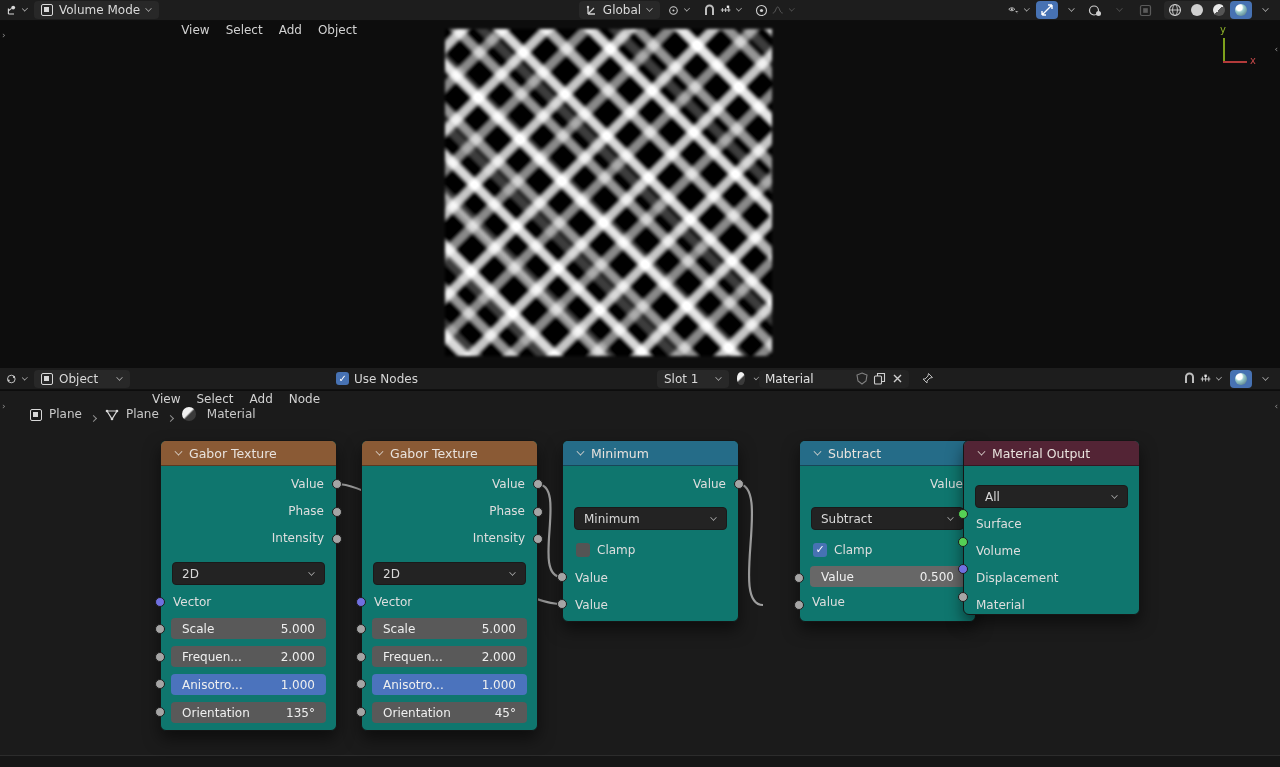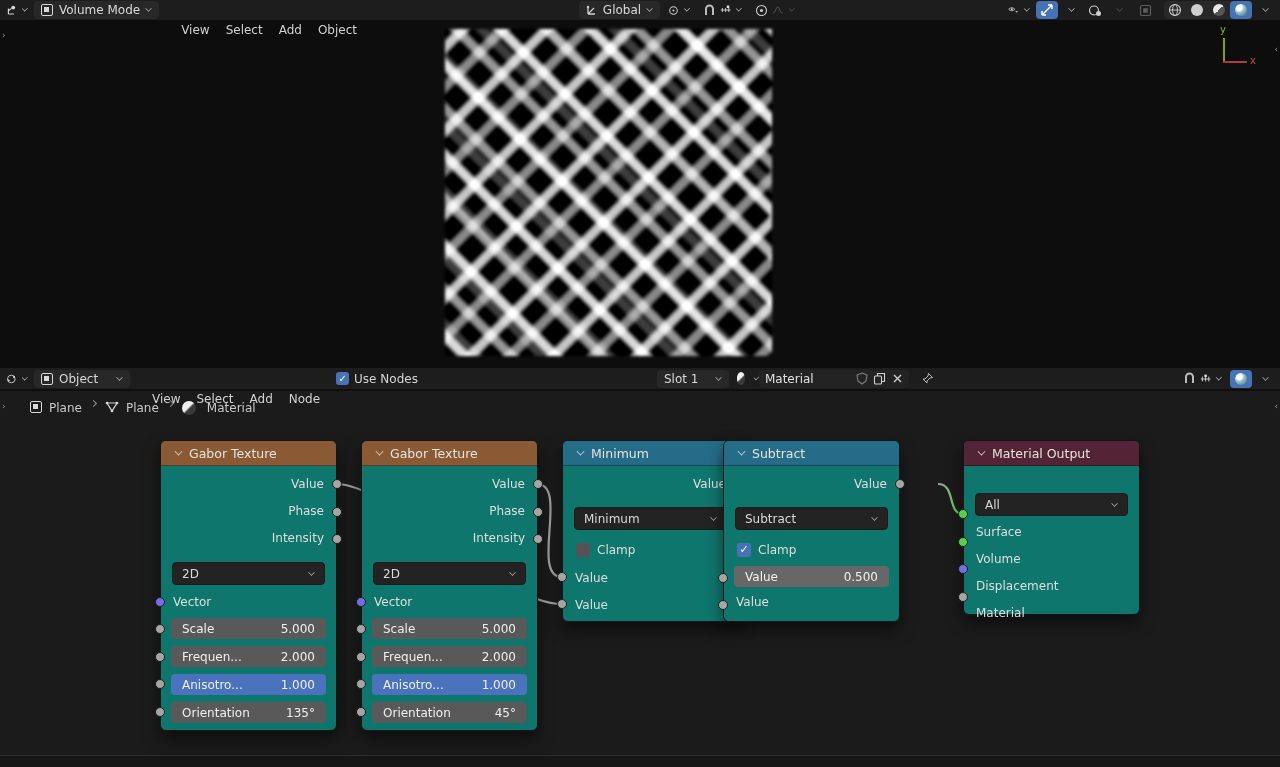--- a/index.html
+++ b/index.html
@@ -46,21 +46,21 @@
   .shaderbar .spacer { flex:1; }
   .checkbox { display:inline-block; width:13px; height:13px; border-radius:3px; background:#4772b3;
     color:#fff; font-size:10px; line-height:13px; text-align:center; margin-right:5px; }
   .namefield { display:inline-flex; align-items:center; background:#232323; border-radius:4px;
     height:18px; padding:0 6px; min-width:150px; color:#e0e0e0; }
   .matball { display:inline-block; width:13px; height:13px; border-radius:50%;
     background:linear-gradient(135deg,#f0f0f0 45%,#3a3a3a 55%); margin-right:4px; }
 
   
   .nodeeditor { position:absolute; left:0; top:391px; width:1280px; height:364px; background:#1b1b1b; }
-  .breadcrumb { position:absolute; left:14px; top:10px; display:flex; align-items:flex-start; gap:7px;
+  .breadcrumb { position:absolute; left:14px; top:16px; display:flex; align-items:flex-end; gap:7px;
     color:#c8c8c8; z-index:5;padding-left:16px; }
   .bc-chev { width:5px; height:5px; border-right:1.4px solid #8f8f8f; border-bottom:1.4px solid #8f8f8f;
     transform:rotate(-45deg); margin:0 2px; }
   .obj-ic { display:inline-block; width:12px; height:12px; border:1.4px solid #d8d8d8; border-radius:2px;
     position:relative; }
   .obj-ic::after { content:""; position:absolute; left:2px; top:2px; width:5px; height:5px; background:#d8d8d8; }
 
   
   .node { position:absolute; width:177px; background:#0f766e; border:1px solid #151515;
     border-radius:6px; box-shadow:0 8px 16px rgba(0,0,0,.5); z-index:2; }
@@ -425,21 +425,21 @@
       <span class="box"></span>
       <span>Clamp</span>
     </div>
     <div class="row-in" style="margin-top:4px">Value</div>
     <div class="row-in">Value</div>
     <span class="sock R" style="top:38px"></span>
     <span class="sock L" style="top:131px"></span>
     <span class="sock L" style="top:158px"></span>
   </div>
 
-  <div class="node" style="left:723px; top:49px; height:182px">
+  <div class="node" style="left:799px; top:49px; height:182px">
     <div class="nhead" style="background:#256c88">
       <span class="chev"></span>
       <span>Subtract</span>
     </div>
     <div style="height:5px"></div>
     <div class="row-out">Value</div>
     <div class="dropdown" style="margin-top:9px">
       <span>Subtract</span>
       <span class="chev small"></span>
     </div>
@@ -455,21 +455,21 @@
     <span class="sock R" style="top:38px"></span>
     <span class="sock L" style="top:132px"></span>
     <span class="sock L" style="top:159px"></span>
   </div>
 
   <div class="node" style="left:963px; top:49px; height:175px">
     <div class="nhead" style="background:#532435">
       <span class="chev"></span>
       <span>Material Output</span>
     </div>
-    <div class="dropdown" style="margin-top:27px">
+    <div class="dropdown" style="margin-top:19px">
       <span>All</span>
       <span class="chev small"></span>
     </div>
     <div class="row-in" style="margin-top:3px">Surface</div>
     <div class="row-in">Volume</div>
     <div class="row-in">Displacement</div>
     <div class="row-in">Material</div>
     <span class="sock L shader" style="top:68px"></span>
     <span class="sock L shader" style="top:96px"></span>
     <span class="sock L disp" style="top:123px"></span>

